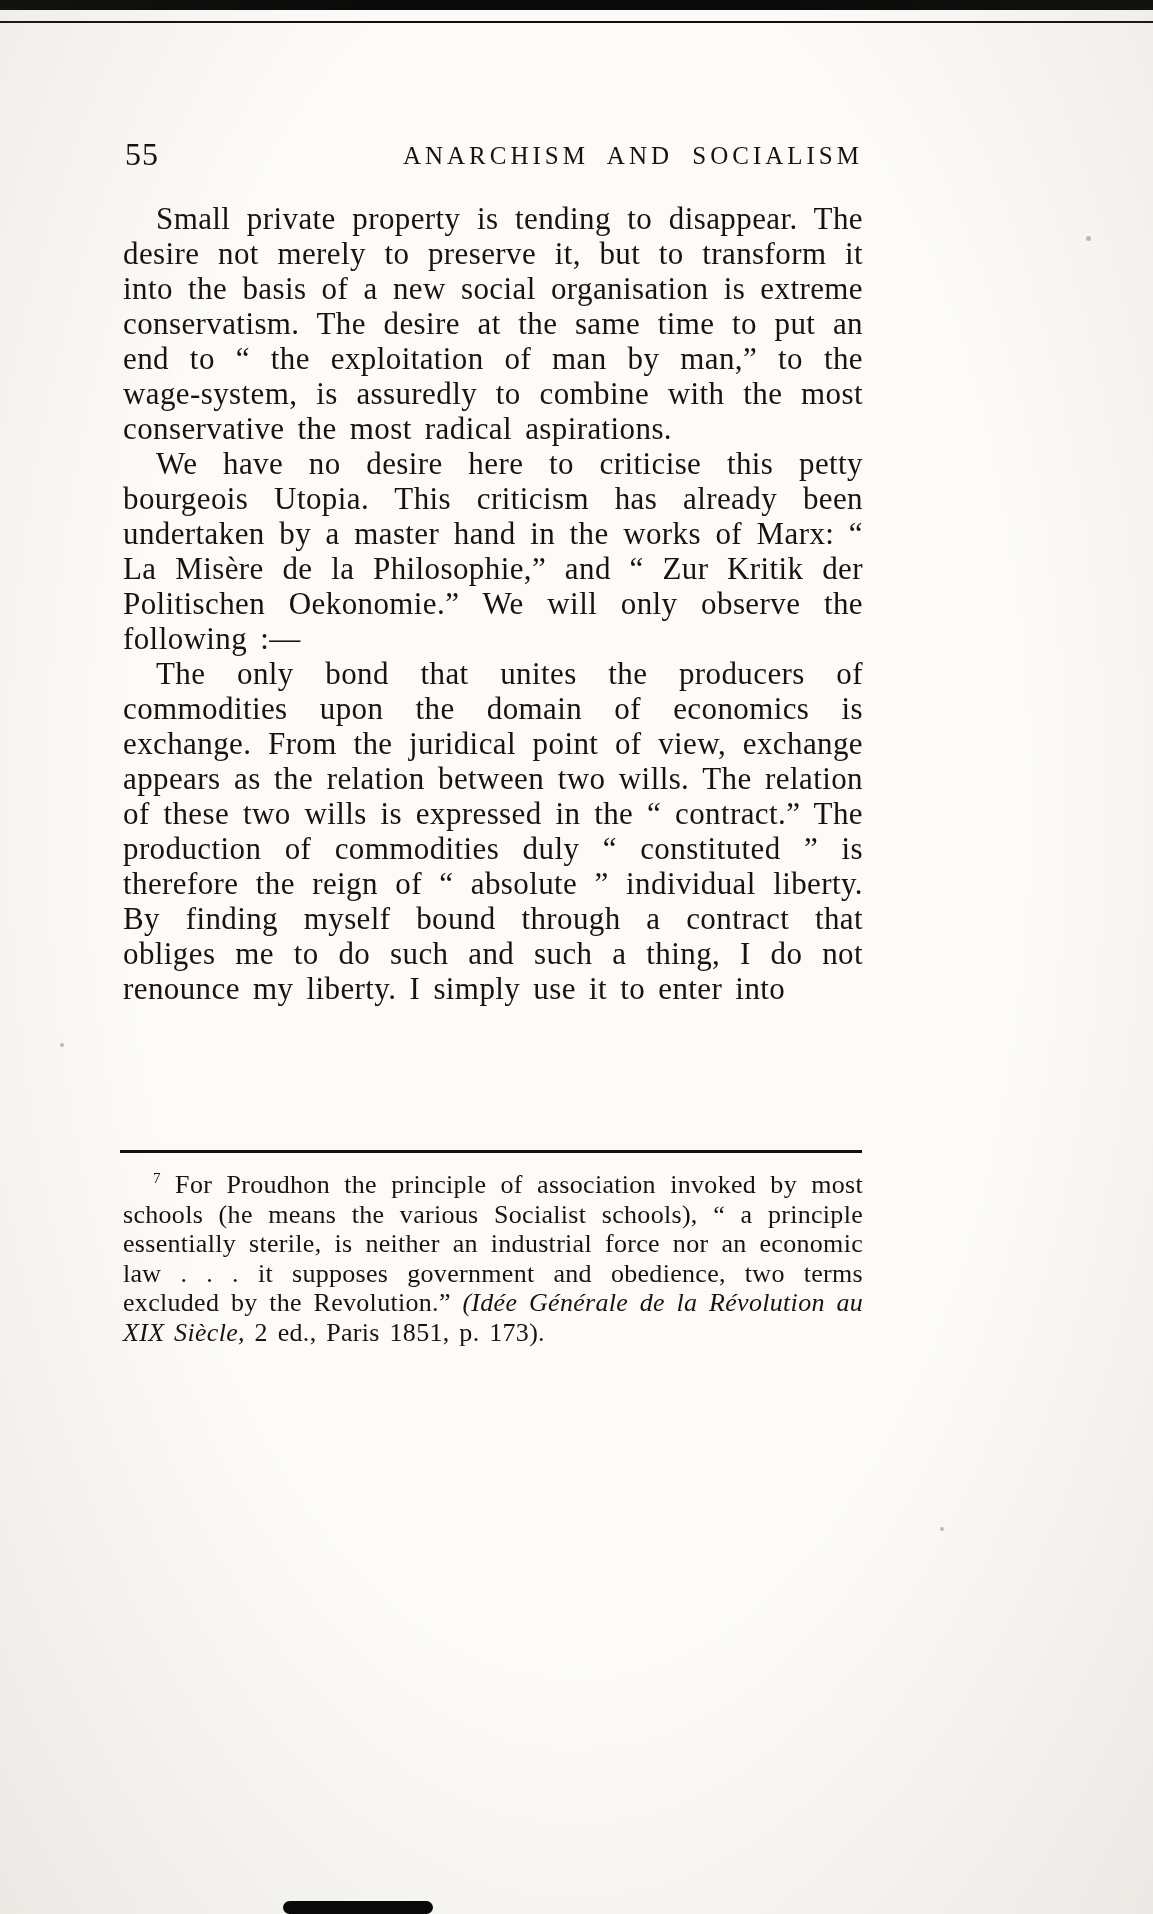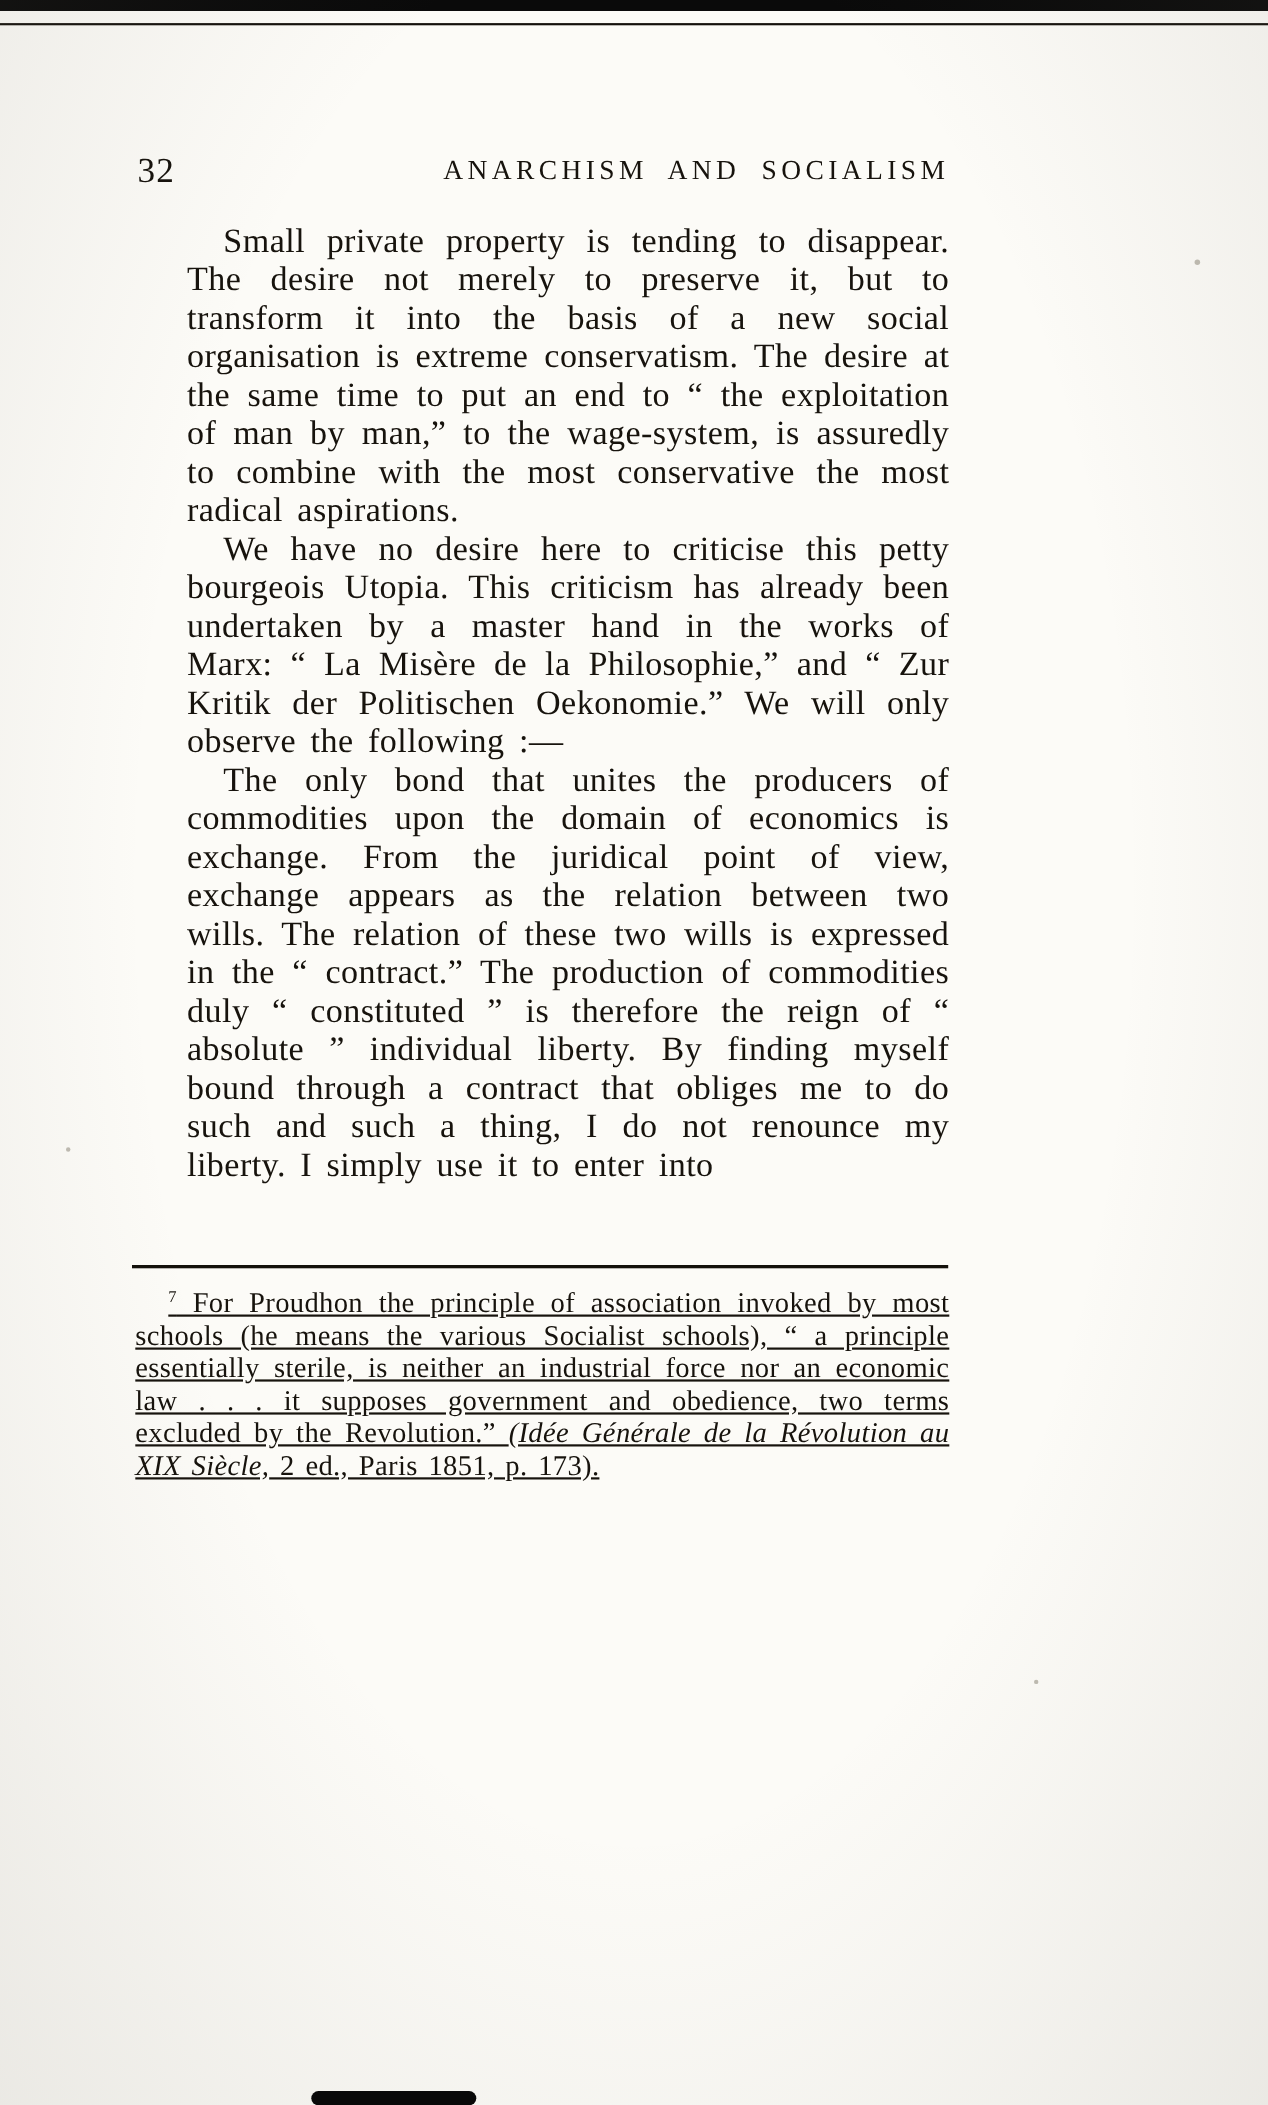--- a/index.html
+++ b/index.html
@@ -82,21 +82,21 @@
     width: 740px;
     font-size: 31px;
     line-height: 35px;
     text-align: justify;
     letter-spacing: 0.4px;
     word-spacing: 5px;
     -webkit-hyphens: auto;
     hyphens: auto;
   }
   .body-text p { margin: 0; }
-  .body-text p.indent { text-indent: 33px; margin-left: 47px; }
+  .body-text p.indent { text-indent: 33px; }
 
   sup.fn-ref {
     font-size: 0.58em;
     line-height: 0;
     vertical-align: super;
   }
 
   
   .footnote-rule {
     position: absolute;
@@ -108,41 +108,40 @@
     position: absolute;
     top: 1170px; left: 123px;
     width: 740px;
     font-size: 26px;
     line-height: 29.5px;
     text-align: justify;
     letter-spacing: 0.3px;
     word-spacing: 3px;
     -webkit-hyphens: auto;
     hyphens: auto;
-    text-decoration: underline;
   }
   .footnote p {
     margin: 0;
     text-indent: 30px;
   }
   .footnote em { font-style: italic; }
 </style>
 </head>
 <body>
 
 <div class="scan-top-bar"></div>
 <div class="scan-top-rule"></div>
 <div class="page-vignette"></div>
 
 <div class="speck speck-1"></div>
 <div class="speck speck-2"></div>
 <div class="speck speck-3"></div>
 
 <header class="running-header">
-  <span class="page-number">32</span>
+  <span class="page-number">55</span>
   <span class="running-title">ANARCHISM AND SOCIALISM</span>
 </header>
 
 <main class="body-text">
 
   <p class="indent">Small private property is tending to disappear. The desire not merely to preserve it, but to transform it into the basis of a new social organisation is extreme conservatism. The desire at the same time to put an end to “ the exploitation of man by man,” to the wage-system, is assuredly to combine with the most conservative the most radical aspirations.</p>
 
   <p class="indent">We have no desire here to criticise this petty bourgeois Utopia. This criticism has already been undertaken by a master hand in the works of Marx: “ La Misère de la Philosophie,” and “ Zur Kritik der Politischen Oekonomie.” We will only observe the following :—</p>
 
   <p class="indent">The only bond that unites the producers of commodities upon the domain of economics is exchange. From the juridical point of view, exchange appears as the relation between two wills. The relation of these two wills is expressed in the “ contract.” The production of commodities duly “ constituted ” is therefore the reign of “ absolute ” individual liberty. By finding myself bound through a contract that obliges me to do such and such a thing, I do not renounce my liberty. I simply use it to enter into</p>

